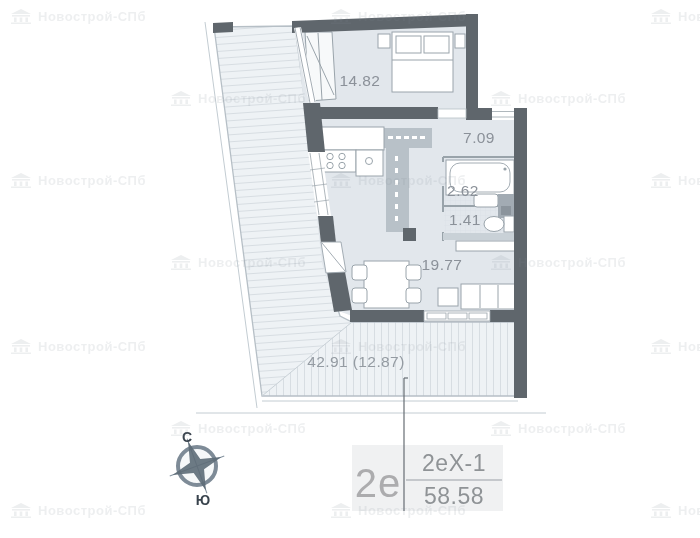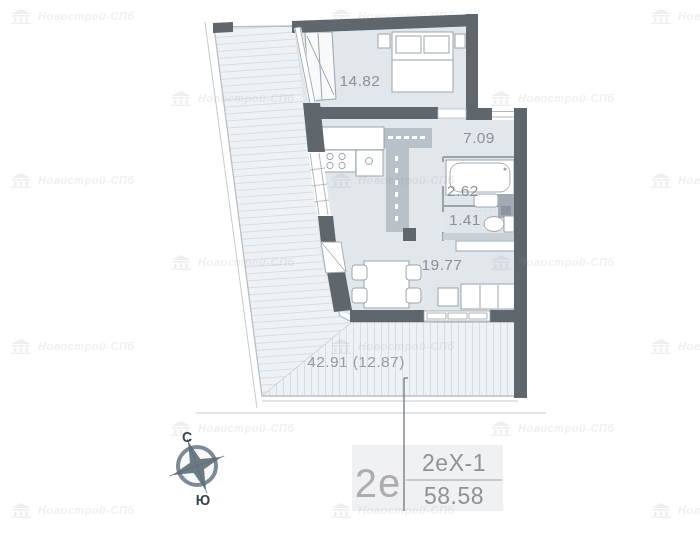--- a/index.html
+++ b/index.html
@@ -14,21 +14,21 @@
   }
   .terrace-label{font-size:15.5px;letter-spacing:.4px;fill:#949ba2;}
   .card-big{font-size:40px;fill:#acacae;letter-spacing:1px;}
   .card-small{font-size:23px;fill:#8f9396;letter-spacing:.5px;}
   .compass-letter{font-size:14px;font-weight:bold;fill:#39434d;}
   .wm-layer{position:absolute;inset:0;pointer-events:none;}
   .wm{
     position:absolute;display:flex;align-items:center;gap:6px;
     color:#7e8892;opacity:.13;white-space:nowrap;
   }
-  .wm-text{font-size:11px;font-weight:bold;letter-spacing:.5px;font-style:italic;}
+  .wm-text{font-size:13px;font-weight:bold;letter-spacing:.5px;}
   .wm svg{display:block;}
 </style>
 </head>
 <body>
 
 <div class="stage">
 
   <svg class="plan" width="700" height="538" viewBox="0 0 700 538">
     <defs>
       <pattern id="hatchH" width="8" height="7" patternUnits="userSpaceOnUse" patternTransform="rotate(-4)">

